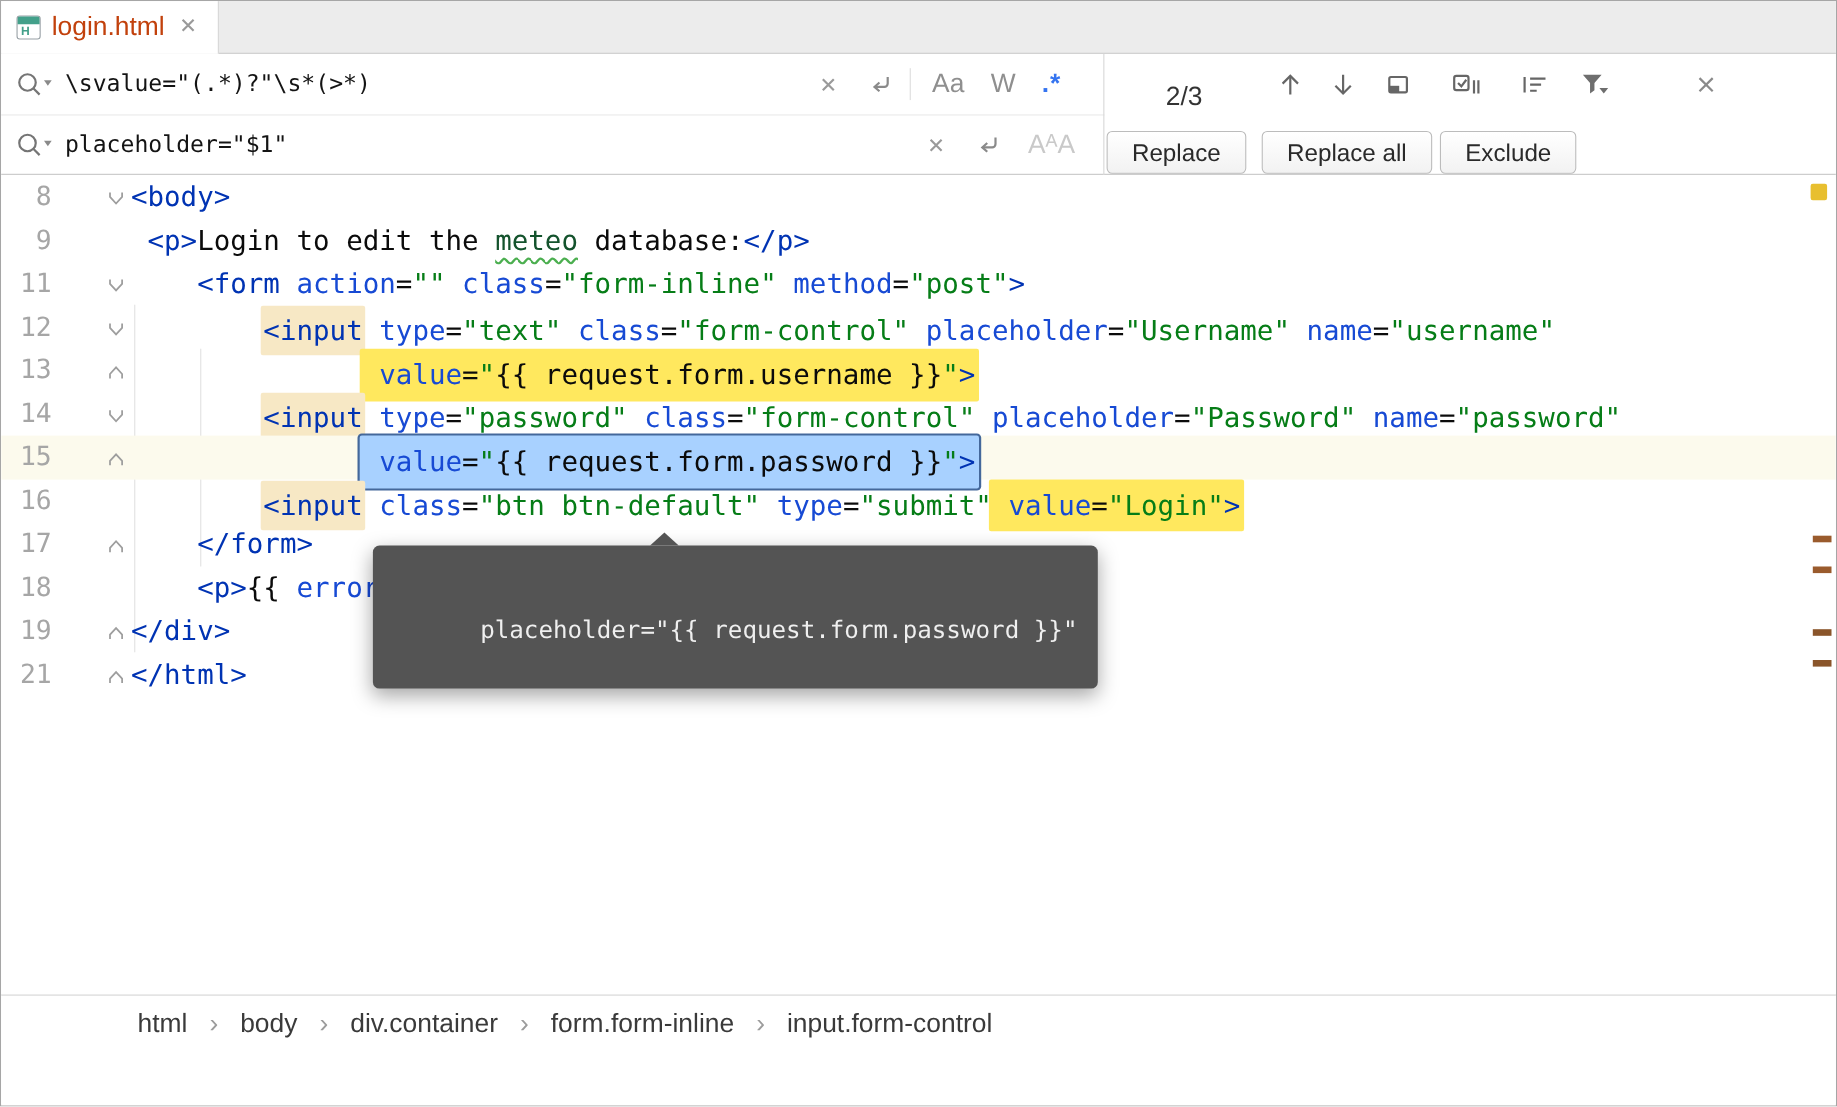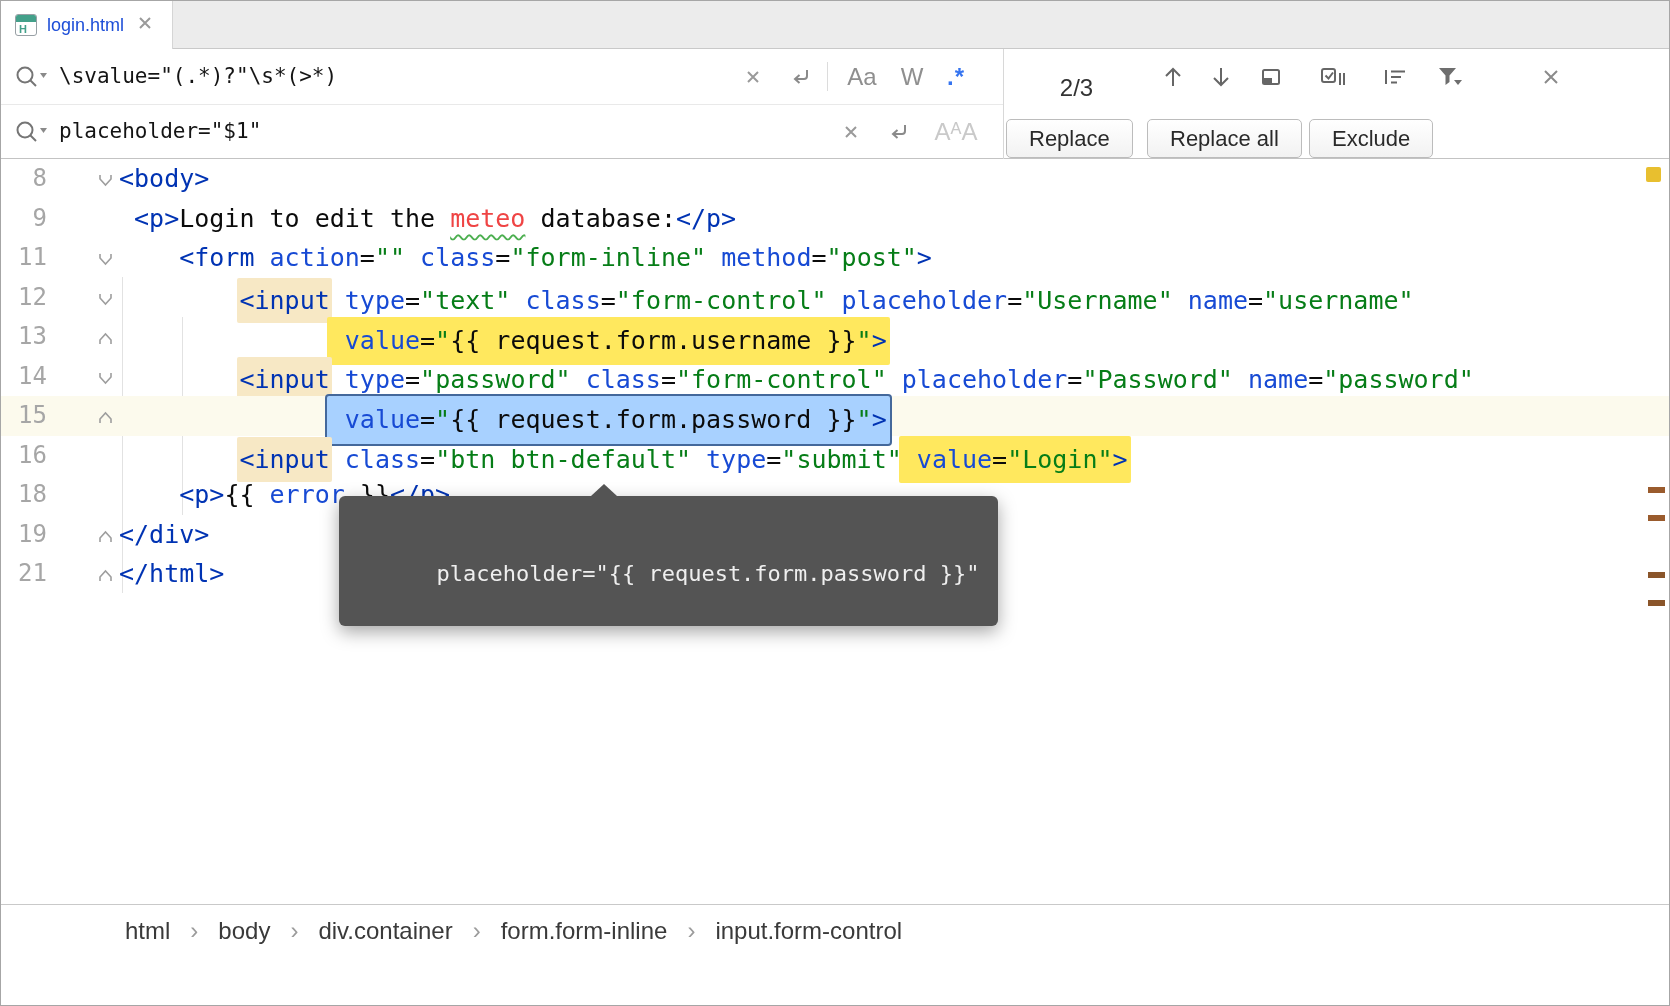--- a/index.html
+++ b/index.html
@@ -3,21 +3,21 @@
 <meta charset="utf-8">
 <style>
   * { box-sizing: border-box; margin: 0; padding: 0; }
   html,body { width:1670px; height:1006px; font-family:"Liberation Sans",sans-serif; background:#fff; }
   .window { position:relative; width:1670px; height:1006px; border:1px solid #a6a6a6; background:#fff; overflow:hidden; }
 
   
   .tabbar { height:48px; background:#ececec; border-bottom:1px solid #c9c9c9; display:flex; }
   .tab { display:flex; align-items:center; gap:10px; padding:0 16px 0 14px; background:#fff;
          border-right:1px solid #d5d5d5; height:48px; }
-  .tab-title { font-size:18px; color:#1d4ed8; }
+  .tab-title { font-size:24px; color:#c2410c; }
   .tab-close { color:#9a9a9a; font-size:22px; line-height:22px; padding:0 2px; }
   .file-icon { position:relative; width:22px; height:22px; border:1px solid #98a0a5; border-radius:3px; background:#fff; }
   .file-icon .band { position:absolute; left:0; top:0; right:0; height:7px; background:#43a08a; border-radius:2px 2px 0 0; }
   .file-icon .letter { position:absolute; left:3px; bottom:0px; font-size:11px; font-weight:bold; color:#43a08a; }
 
   
   .search-panel { position:relative; height:110px; background:#fff; border-bottom:1px solid #c3c3c3; }
   .srow { position:relative; height:55px; }
   .row-divider { position:absolute; left:0; top:55px; width:1003px; height:1px; background:#e9e9e9; }
   .vsep-tall { position:absolute; left:1002px; top:0; width:1px; height:110px; background:#d8d8d8; }
@@ -44,21 +44,21 @@
   .code-line { position:relative; display:flex; height:39.5px; line-height:39.5px;
                font-size:25px; white-space:pre; z-index:1; }
   .code-line.current { background:#fcfaed; }
   .ln { width:46px; text-align:right; color:#a6a6a6; font-size:24px; flex:none; }
   .gutter-slot { width:72px; flex:none; display:flex; justify-content:flex-end; align-items:center; padding-right:6px; }
   .code-text { flex:1; color:#0b0b0b; }
   .s-tag   { color:#0033b3; }
   .s-attr  { color:#174ad4; }
   .s-str   { color:#067d17; }
   .s-plain { color:#0b0b0b; }
-  .s-typo  { color:#ef4444; text-decoration:underline wavy #4caf50; text-decoration-thickness:2px; text-underline-offset:7px; }
+  .s-typo  { color:#14532d; text-decoration:underline wavy #4caf50; text-decoration-thickness:2px; text-underline-offset:7px; }
   .hl { display:inline-block; white-space:pre; border-radius:2px; padding:4px 3px; margin:0 -3px; }
   .hl-match    { background:var(--c-match,#ffe85e); }
   .hl-selected { background:var(--c-selected,#a8d1ff); box-shadow:0 0 0 2px var(--c-selected-border,#44689b); }
   .hl-warn     { background:var(--c-warn,#f7e8c5); padding:3px 2px; margin:0 -2px; }
 
   .tooltip { position:absolute; left:338px; top:337px; background:#545454; color:#efefef;
              font-family:"DejaVu Sans Mono",monospace; font-size:22px; padding:15px 18px;
              border-radius:6px; box-shadow:0 6px 18px rgba(0,0,0,.35); z-index:5; white-space:pre; }
   .tooltip-arrow { position:absolute; top:-12px; left:252px; width:0; height:0;
                    border-left:13px solid transparent; border-right:13px solid transparent;
@@ -213,20 +213,23 @@
         <div class="code-line"><span class="ln">13</span><span class="gutter-slot"><span><svg width="15" height="13" viewBox="0 0 15 13">
                 <path d="M2 12 L2 8 L7.5 2 L13 8 L13 12" fill="none" stroke="#9e9e9e" stroke-width="1.6"></path>
               </svg></span></span><span class="code-text">              <span class="hl hl-match"><span class="s-plain"> </span><span class="s-attr">value</span><span class="s-plain">=</span><span class="s-str">"</span><span class="s-plain">{{ request.form.username }}</span><span class="s-str">"</span><span class="s-tag">&gt;</span></span></span></div>
         <div class="code-line"><span class="ln">14</span><span class="gutter-slot"><span><svg width="15" height="13" viewBox="0 0 15 13">
                 <path d="M2 1 L2 5 L7.5 11 L13 5 L13 1" fill="none" stroke="#9e9e9e" stroke-width="1.6"></path>
               </svg></span></span><span class="code-text">        <span class="hl hl-warn"><span class="s-tag">&lt;input</span></span><span class="s-plain"> </span><span class="s-attr">type</span><span class="s-plain">=</span><span class="s-str">"password"</span><span class="s-plain"> </span><span class="s-attr">class</span><span class="s-plain">=</span><span class="s-str">"form-control"</span><span class="s-plain"> </span><span class="s-attr">placeholder</span><span class="s-plain">=</span><span class="s-str">"Password"</span><span class="s-plain"> </span><span class="s-attr">name</span><span class="s-plain">=</span><span class="s-str">"password"</span></span></div>
         <div class="code-line current"><span class="ln">15</span><span class="gutter-slot"><span><svg width="15" height="13" viewBox="0 0 15 13">
                 <path d="M2 12 L2 8 L7.5 2 L13 8 L13 12" fill="none" stroke="#9e9e9e" stroke-width="1.6"></path>
               </svg></span></span><span class="code-text">              <span class="hl hl-selected"><span class="s-plain"> </span><span class="s-attr">value</span><span class="s-plain">=</span><span class="s-str">"</span><span class="s-plain">{{ request.form.password }}</span><span class="s-str">"</span><span class="s-tag">&gt;</span></span></span></div>
         <div class="code-line"><span class="ln">16</span><span class="gutter-slot"></span><span class="code-text">        <span class="hl hl-warn"><span class="s-tag">&lt;input</span></span><span class="s-plain"> </span><span class="s-attr">class</span><span class="s-plain">=</span><span class="s-str">"btn btn-default"</span><span class="s-plain"> </span><span class="s-attr">type</span><span class="s-plain">=</span><span class="s-str">"submit"</span><span class="hl hl-match"><span class="s-plain"> </span><span class="s-attr">value</span><span class="s-plain">=</span><span class="s-str">"Login"</span><span class="s-tag">&gt;</span></span></span></div>
+        <div class="code-line"><span class="ln">17</span><span class="gutter-slot"><span><svg width="15" height="13" viewBox="0 0 15 13">
+                <path d="M2 12 L2 8 L7.5 2 L13 8 L13 12" fill="none" stroke="#9e9e9e" stroke-width="1.6"></path>
+              </svg></span></span><span class="code-text">    <span class="s-tag">&lt;/form&gt;</span></span></div>
         <div class="code-line"><span class="ln">18</span><span class="gutter-slot"></span><span class="code-text">    <span class="s-tag">&lt;p&gt;</span><span class="s-plain">{{ </span><span class="s-attr">error</span><span class="s-plain"> }}</span><span class="s-tag">&lt;/p&gt;</span></span></div>
         <div class="code-line"><span class="ln">19</span><span class="gutter-slot"><span><svg width="15" height="13" viewBox="0 0 15 13">
                 <path d="M2 12 L2 8 L7.5 2 L13 8 L13 12" fill="none" stroke="#9e9e9e" stroke-width="1.6"></path>
               </svg></span></span><span class="code-text"><span class="s-tag">&lt;/div&gt;</span></span></div>
         <div class="code-line"><span class="ln">21</span><span class="gutter-slot"><span><svg width="15" height="13" viewBox="0 0 15 13">
                 <path d="M2 12 L2 8 L7.5 2 L13 8 L13 12" fill="none" stroke="#9e9e9e" stroke-width="1.6"></path>
               </svg></span></span><span class="code-text"><span class="s-tag">&lt;/html&gt;</span></span></div>
       </div>
 
     <div class="tooltip">

